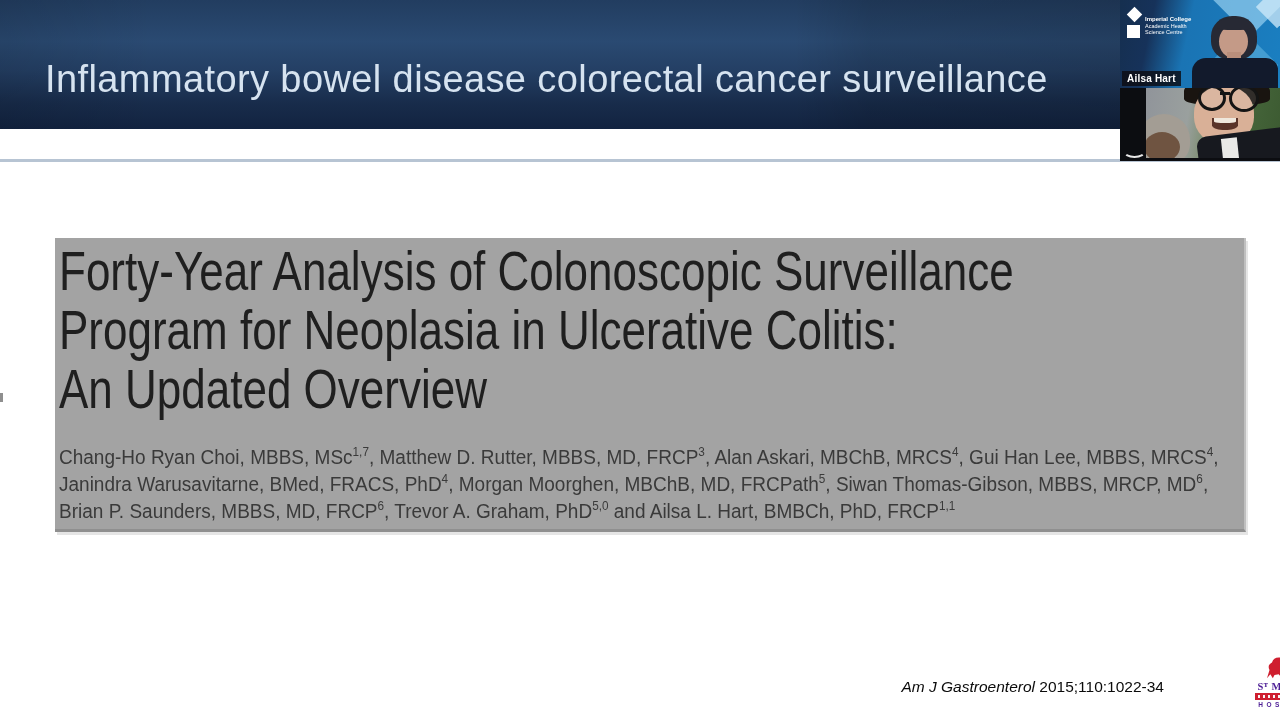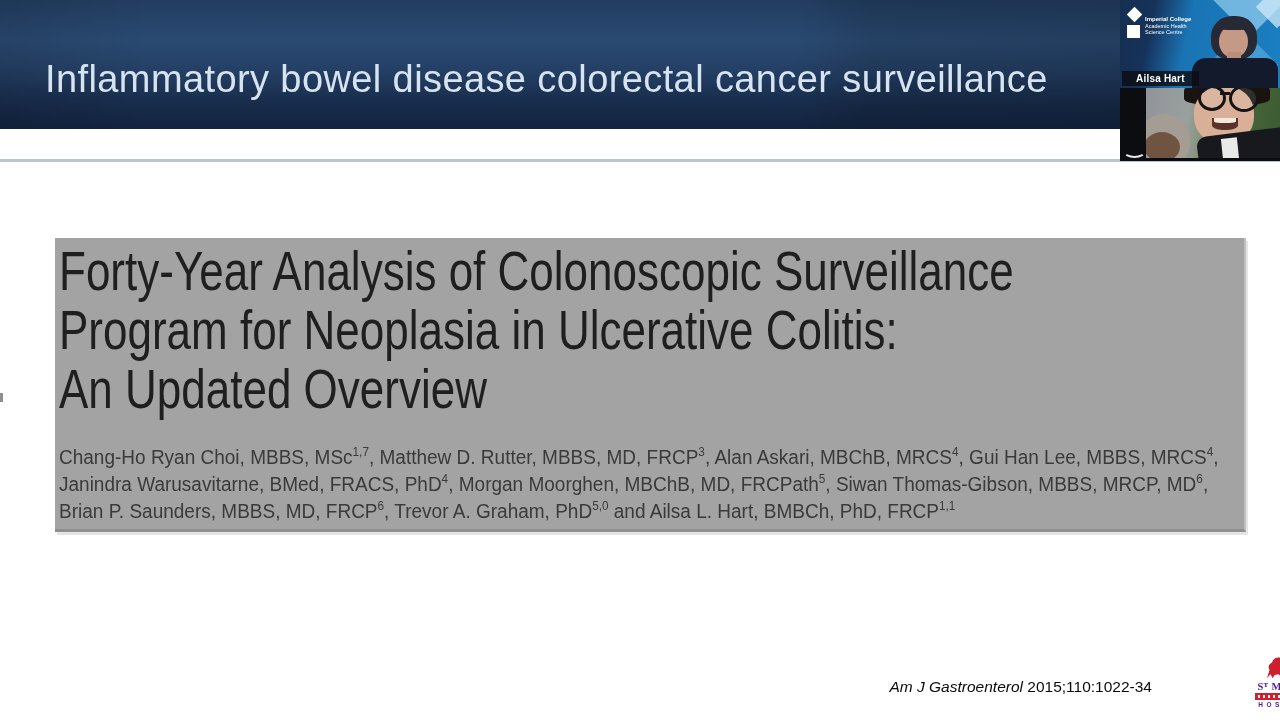--- a/index.html
+++ b/index.html
@@ -25,21 +25,21 @@
     box-shadow:2px 3px 0 rgba(0,0,0,0.10);}
   .paper-title{position:absolute;left:4px;top:4px;color:#1f1f1f;
     transform:scaleX(0.80);transform-origin:0 0;white-space:nowrap;
     font-size:55px;line-height:59px;font-weight:400;}
   .paper-authors{position:absolute;left:4px;top:206px;color:#3a3a3a;
     transform:scaleX(0.95);transform-origin:0 0;white-space:nowrap;
     font-size:20px;line-height:27px;font-weight:400;}
   .paper-authors sup{font-size:62%;line-height:0;}
 
   
-  .citation{position:absolute;right:128px;top:678px;font-size:15.5px;color:#0b0b0b;white-space:nowrap;}
+  .citation{position:absolute;right:116px;top:678px;font-size:15.5px;color:#0b0b0b;white-space:nowrap;}
   .citation .jname{font-style:italic;}
 
   
   .stmarks{position:absolute;left:1253px;top:650px;width:68px;text-align:center;color:#4c1d95;}
   .stmarks svg{display:block;margin:0 auto;}
   .stmarks .l1{font-family:"Liberation Serif",serif;font-weight:700;font-size:10.5px;letter-spacing:0.5px;margin-top:1px;}
   .stmarks .bar{height:7px;margin:1px 2px;background:#cf1f2f;
     background-image:repeating-linear-gradient(90deg, rgba(255,255,255,0) 0 3px, rgba(255,255,255,0.95) 3px 5px);
     background-size:100% 3px;background-position:0 2px;background-repeat:no-repeat;}
   .stmarks .l2{font-size:6.5px;font-weight:700;letter-spacing:3.5px;margin-top:1px;text-indent:3px;}
@@ -58,21 +58,21 @@
   .imp-text{color:#ffffff;font-size:5.5px;line-height:6.5px;text-align:left;padding-top:9px;}
   .imp-text .b{font-weight:700;font-size:6px;}
   .p1-hair{position:absolute;left:91px;top:16px;width:46px;height:44px;background:#272934;
     border-radius:46% 46% 42% 42%;}
   .p1-face{position:absolute;left:99px;top:25px;width:29px;height:33px;background:#c49a87;border-radius:50%;}
   .p1-fringe{position:absolute;left:97px;top:18px;width:34px;height:12px;background:#272934;border-radius:50% 50% 30% 30%;}
   .p1-body{position:absolute;left:72px;top:58px;width:86px;height:30px;background:#121a2c;
     border-radius:14px 12px 0 0;}
   .p1-neck{position:absolute;left:107px;top:52px;width:14px;height:10px;background:#b98e7b;}
   .name-label{position:absolute;left:2px;bottom:2px;background:rgba(12,12,18,0.82);color:#ffffff;
-    font-size:10px;font-weight:700;padding:2px 14px;letter-spacing:0.2px;}
+    font-size:10px;font-weight:700;padding:2px 5px;letter-spacing:0.2px;}
   .feed2{position:absolute;left:0;top:88px;width:160px;height:73px;background:#0c0d11;overflow:hidden;}
   .photo{position:absolute;left:26px;top:0;width:134px;height:70px;overflow:hidden;
     background:linear-gradient(100deg,#90949a 0%,#9aa09e 32%,#6d8458 55%,#45653a 72%,#3c5a31 100%);}
   .p2-gray{position:absolute;left:-8px;top:26px;width:52px;height:50px;background:#a39d94;border-radius:50% 50% 40% 40%;}
   .p2-brown{position:absolute;left:-2px;top:44px;width:36px;height:30px;background:#6f5441;border-radius:50%;}
   .p2-hair{position:absolute;left:38px;top:-10px;width:86px;height:26px;background:#191410;border-radius:50% 50% 20% 20%;}
   .p2-face{position:absolute;left:48px;top:-2px;width:60px;height:58px;background:#d9b097;border-radius:46%;}
   .p2-lensL{position:absolute;left:52px;top:-3px;width:22px;height:20px;border:3px solid #141414;border-radius:50%;background:rgba(230,230,230,0.12);}
   .p2-lensR{position:absolute;left:83px;top:-3px;width:24px;height:21px;border:3px solid #141414;border-radius:50%;background:rgba(230,230,230,0.12);}
   .p2-bridge{position:absolute;left:74px;top:4px;width:10px;height:3px;background:#141414;}

